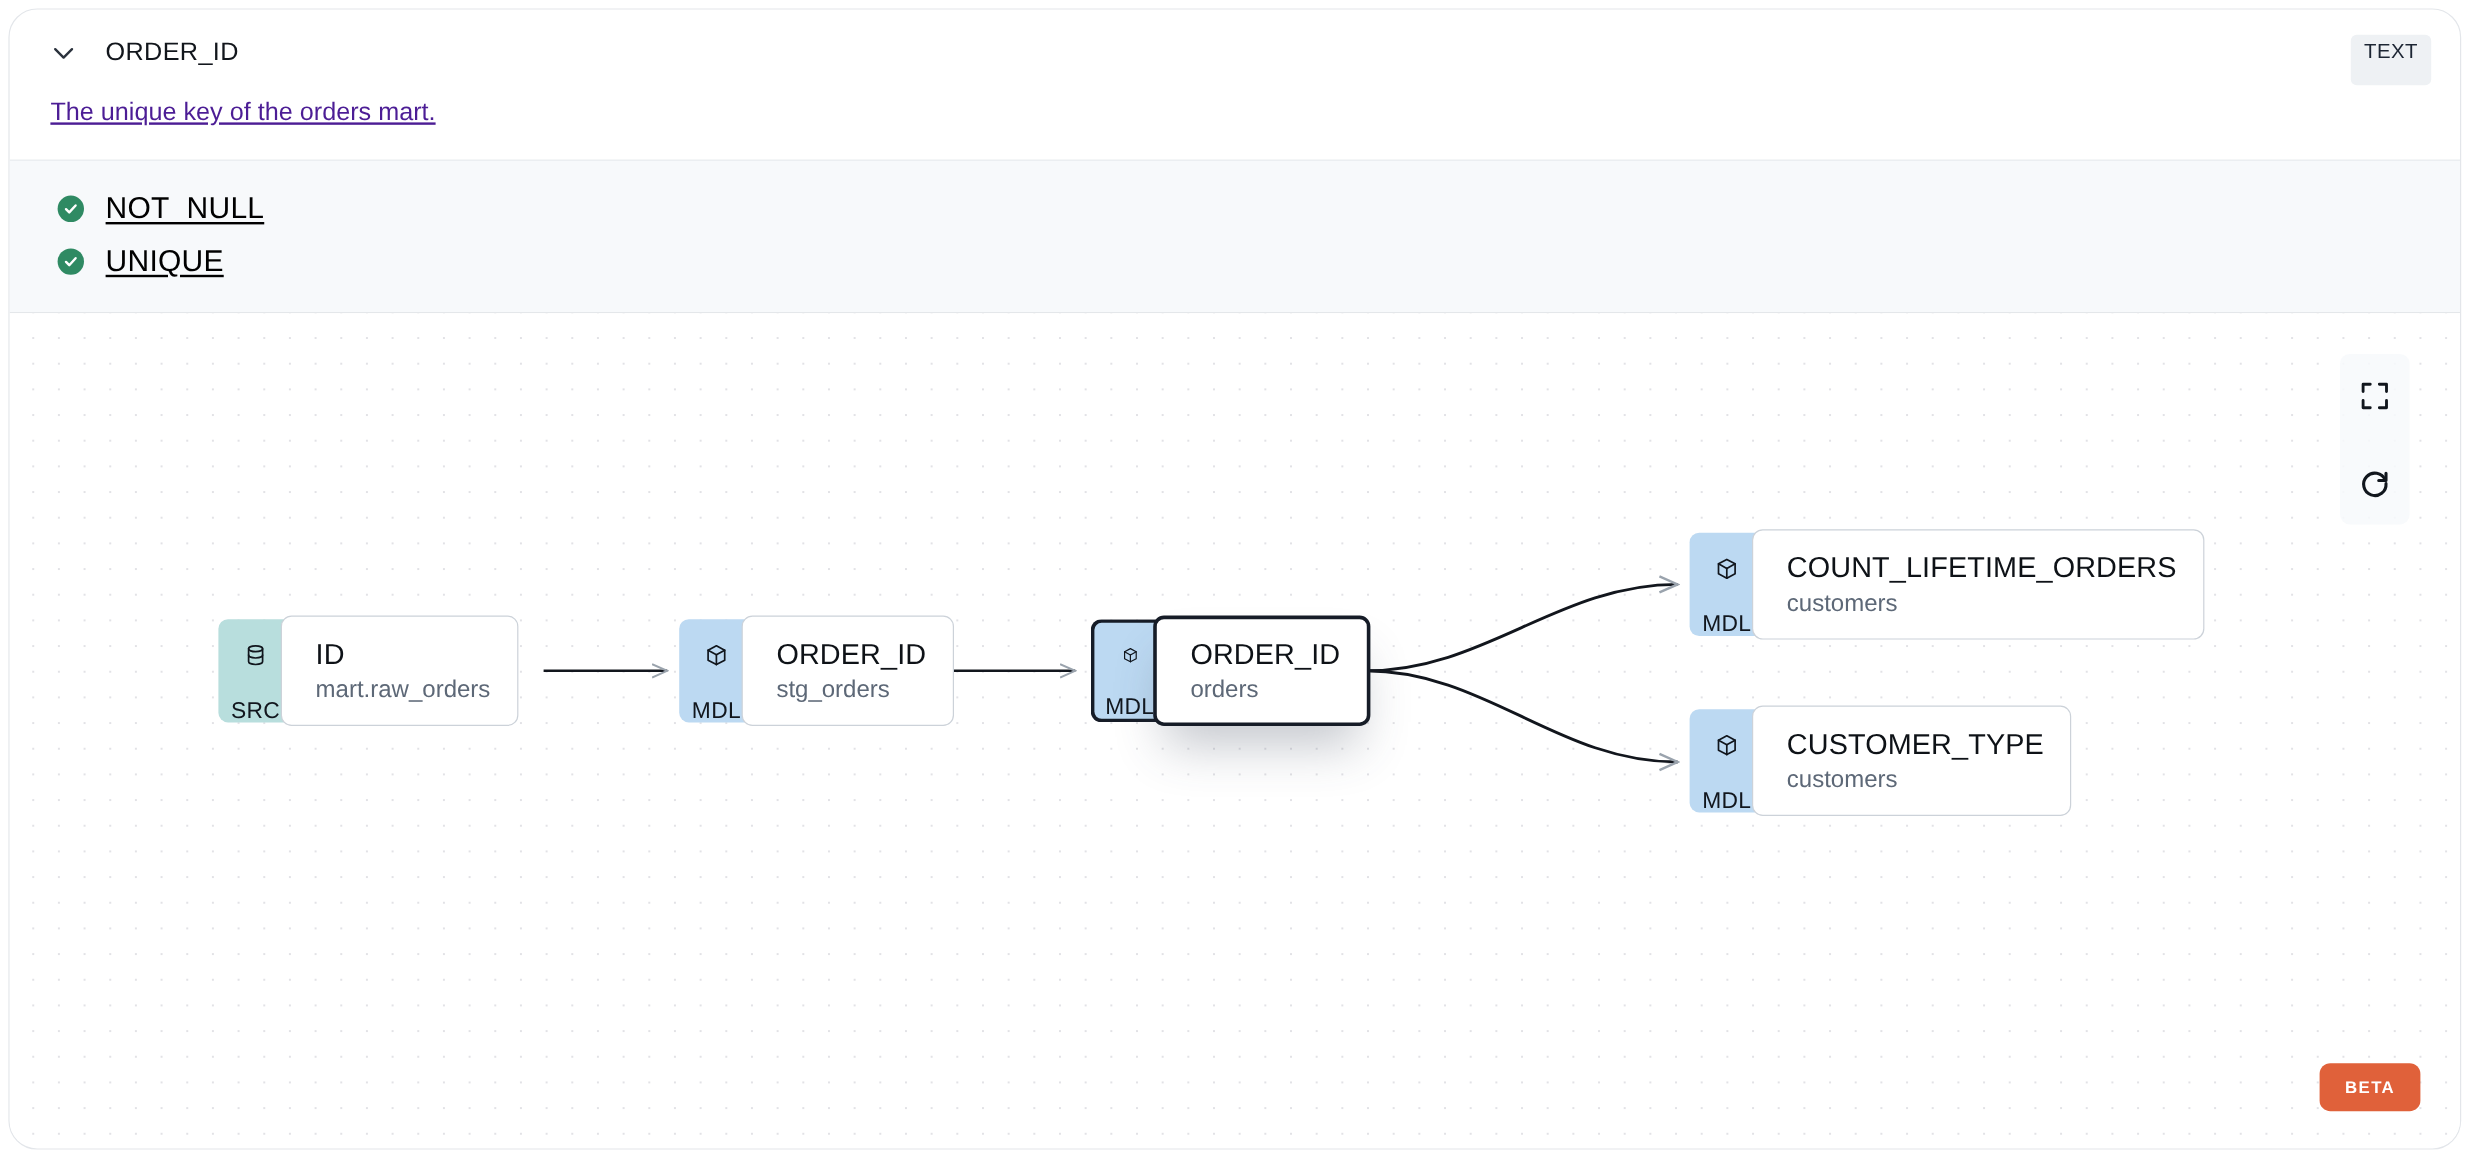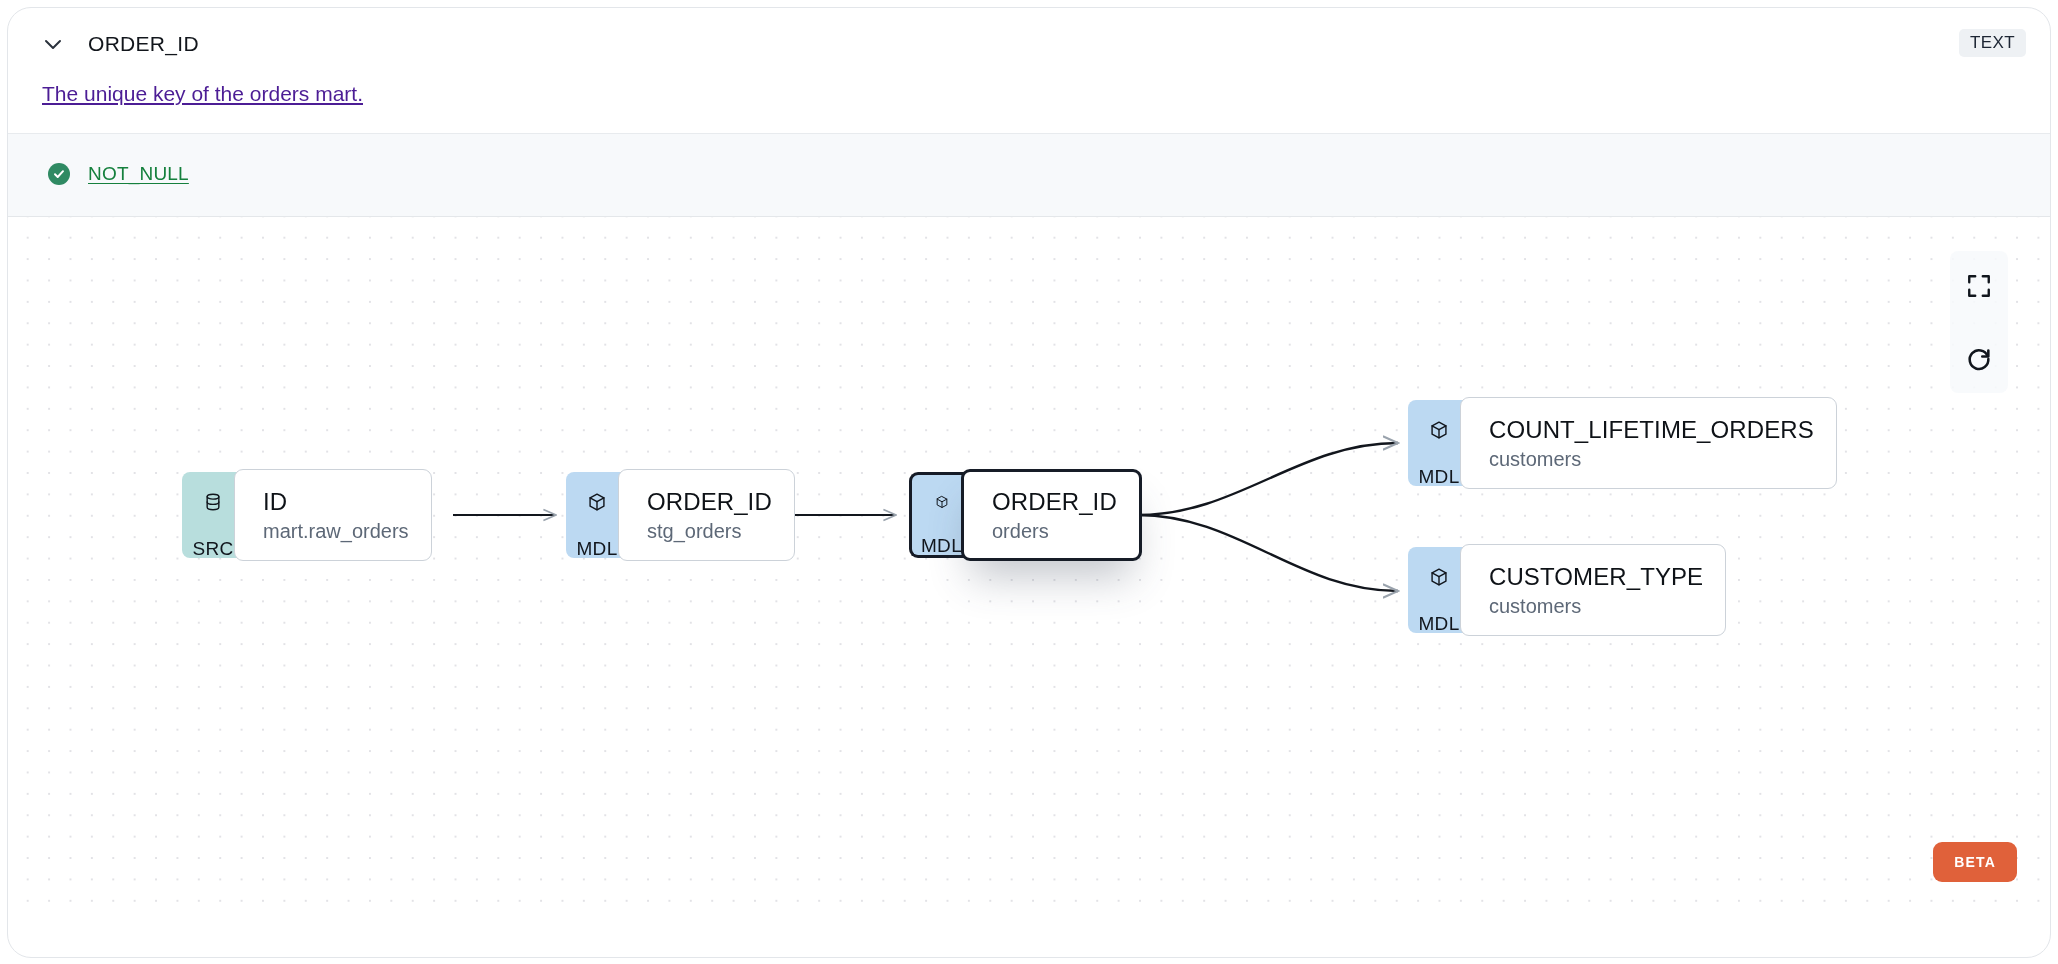--- a/index.html
+++ b/index.html
@@ -55,21 +55,21 @@
     white-space: nowrap;
   }
   .type-badge {
     position: absolute;
     right: 24px;
     top: 21px;
     background: #eef1f4;
     color: #1c2533;
     font-size: 17px;
     letter-spacing: 0.4px;
-    padding: 5px 11px 6px;
+    padding: 5px 11px 20px;
     border-radius: 5px;
     line-height: 1;
   }
 
   
   .description {
     padding: 0 30px 26px 34px;
     font-size: 21px;
     color: #4c1d95;
     line-height: 1.3;
@@ -91,22 +91,22 @@
   .check-icon {
     width: 22px; height: 22px;
     border-radius: 50%;
     background: #2f8a63;
     display: flex; align-items: center; justify-content: center;
     flex: 0 0 auto;
     margin-right: 18px;
   }
   .check-icon svg { display: block; }
   .test-link {
-    font-size: 19px;
-    color: #15803d;
+    font-size: 25px;
+    color: #000000;
     text-decoration: underline;
     text-underline-offset: 3px;
     cursor: pointer;
     letter-spacing: 0.2px;
   }
 
   
   .canvas {
     position: relative;
     width: 100%;
@@ -257,20 +257,28 @@
 
     <div class="tests">
       <div class="test-row">
         <span class="check-icon">
           <svg width="14" height="14" viewBox="0 0 14 14" fill="none" stroke="#ffffff" stroke-width="2" stroke-linecap="round" stroke-linejoin="round">
             <polyline points="3,7.3 5.7,10 11,4.2"></polyline>
           </svg>
         </span>
         <a class="test-link">NOT_NULL</a>
       </div>
+      <div class="test-row">
+        <span class="check-icon">
+          <svg width="14" height="14" viewBox="0 0 14 14" fill="none" stroke="#ffffff" stroke-width="2" stroke-linecap="round" stroke-linejoin="round">
+            <polyline points="3,7.3 5.7,10 11,4.2"></polyline>
+          </svg>
+        </span>
+        <a class="test-link">UNIQUE</a>
+      </div>
     </div>
 
     <div class="canvas">
 
       <svg class="edge-layer" viewBox="0 0 2042 692" preserveAspectRatio="none">
         <defs>
           <marker id="arrow" viewBox="0 0 10 10" refX="9" refY="5" markerWidth="7" markerHeight="7" orient="auto-start-reverse">
             <path d="M 0 1 L 9 5 L 0 9" fill="none" stroke="#9aa3ad" stroke-width="1.2"></path>
           </marker>
         </defs>

